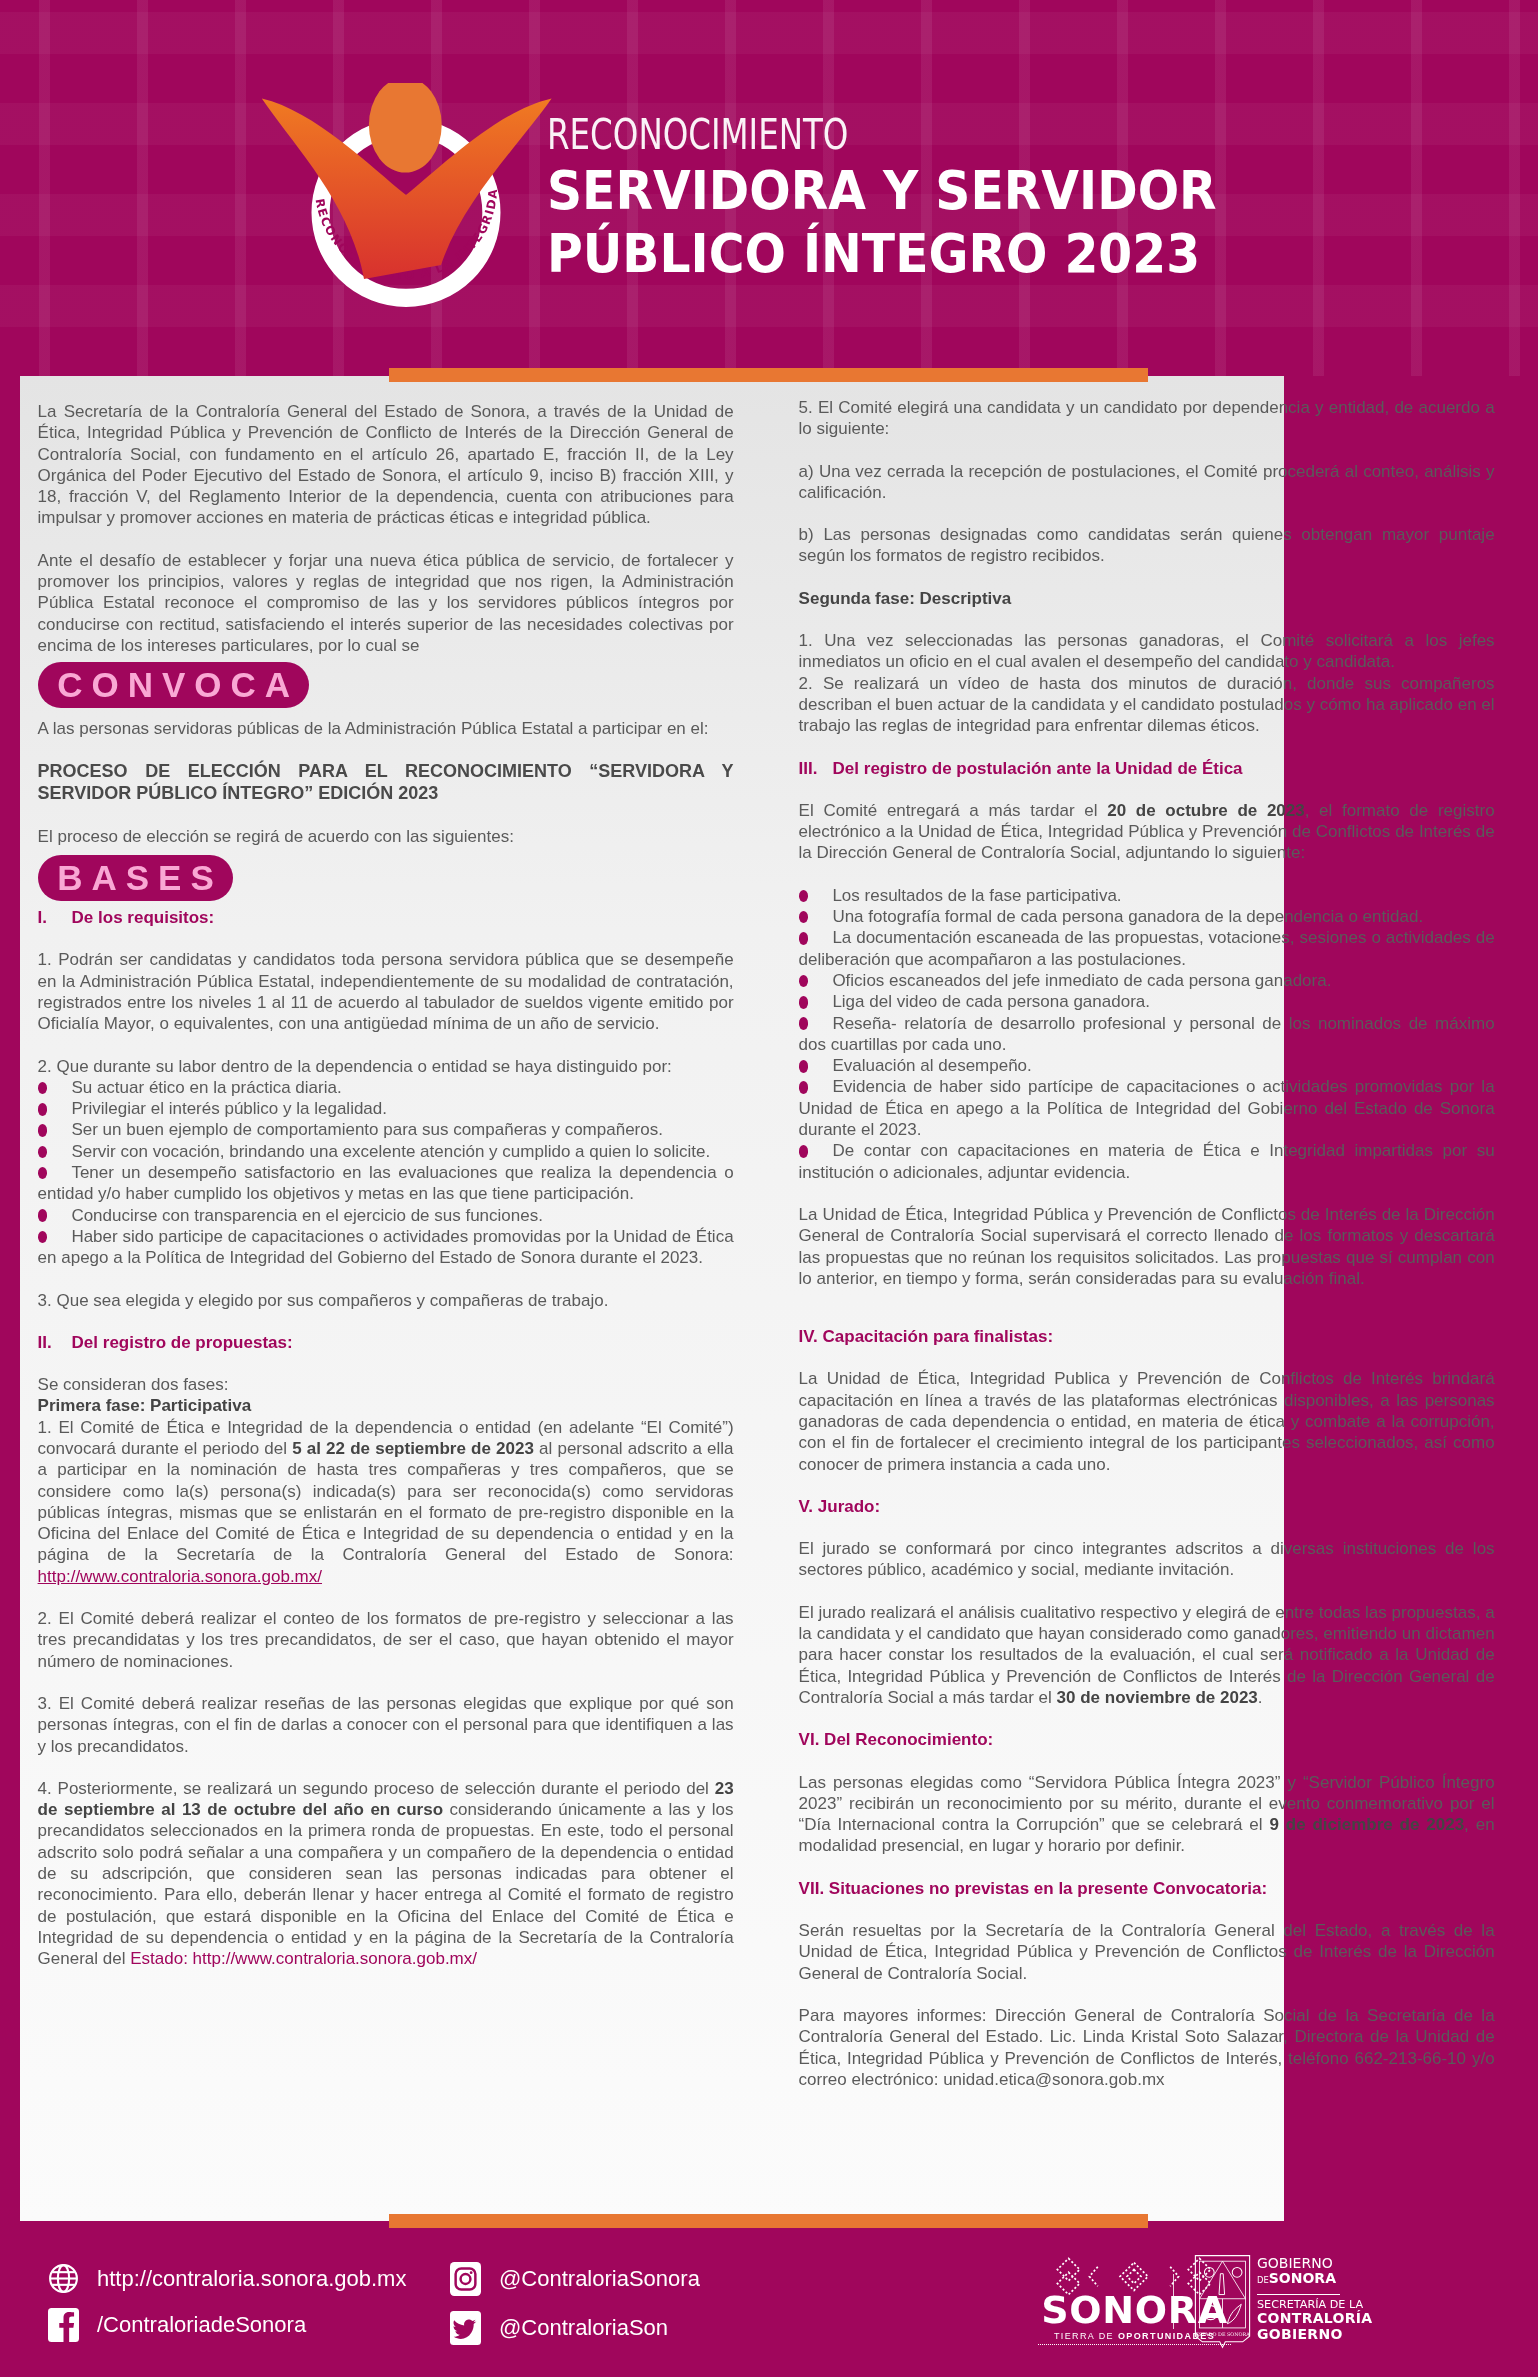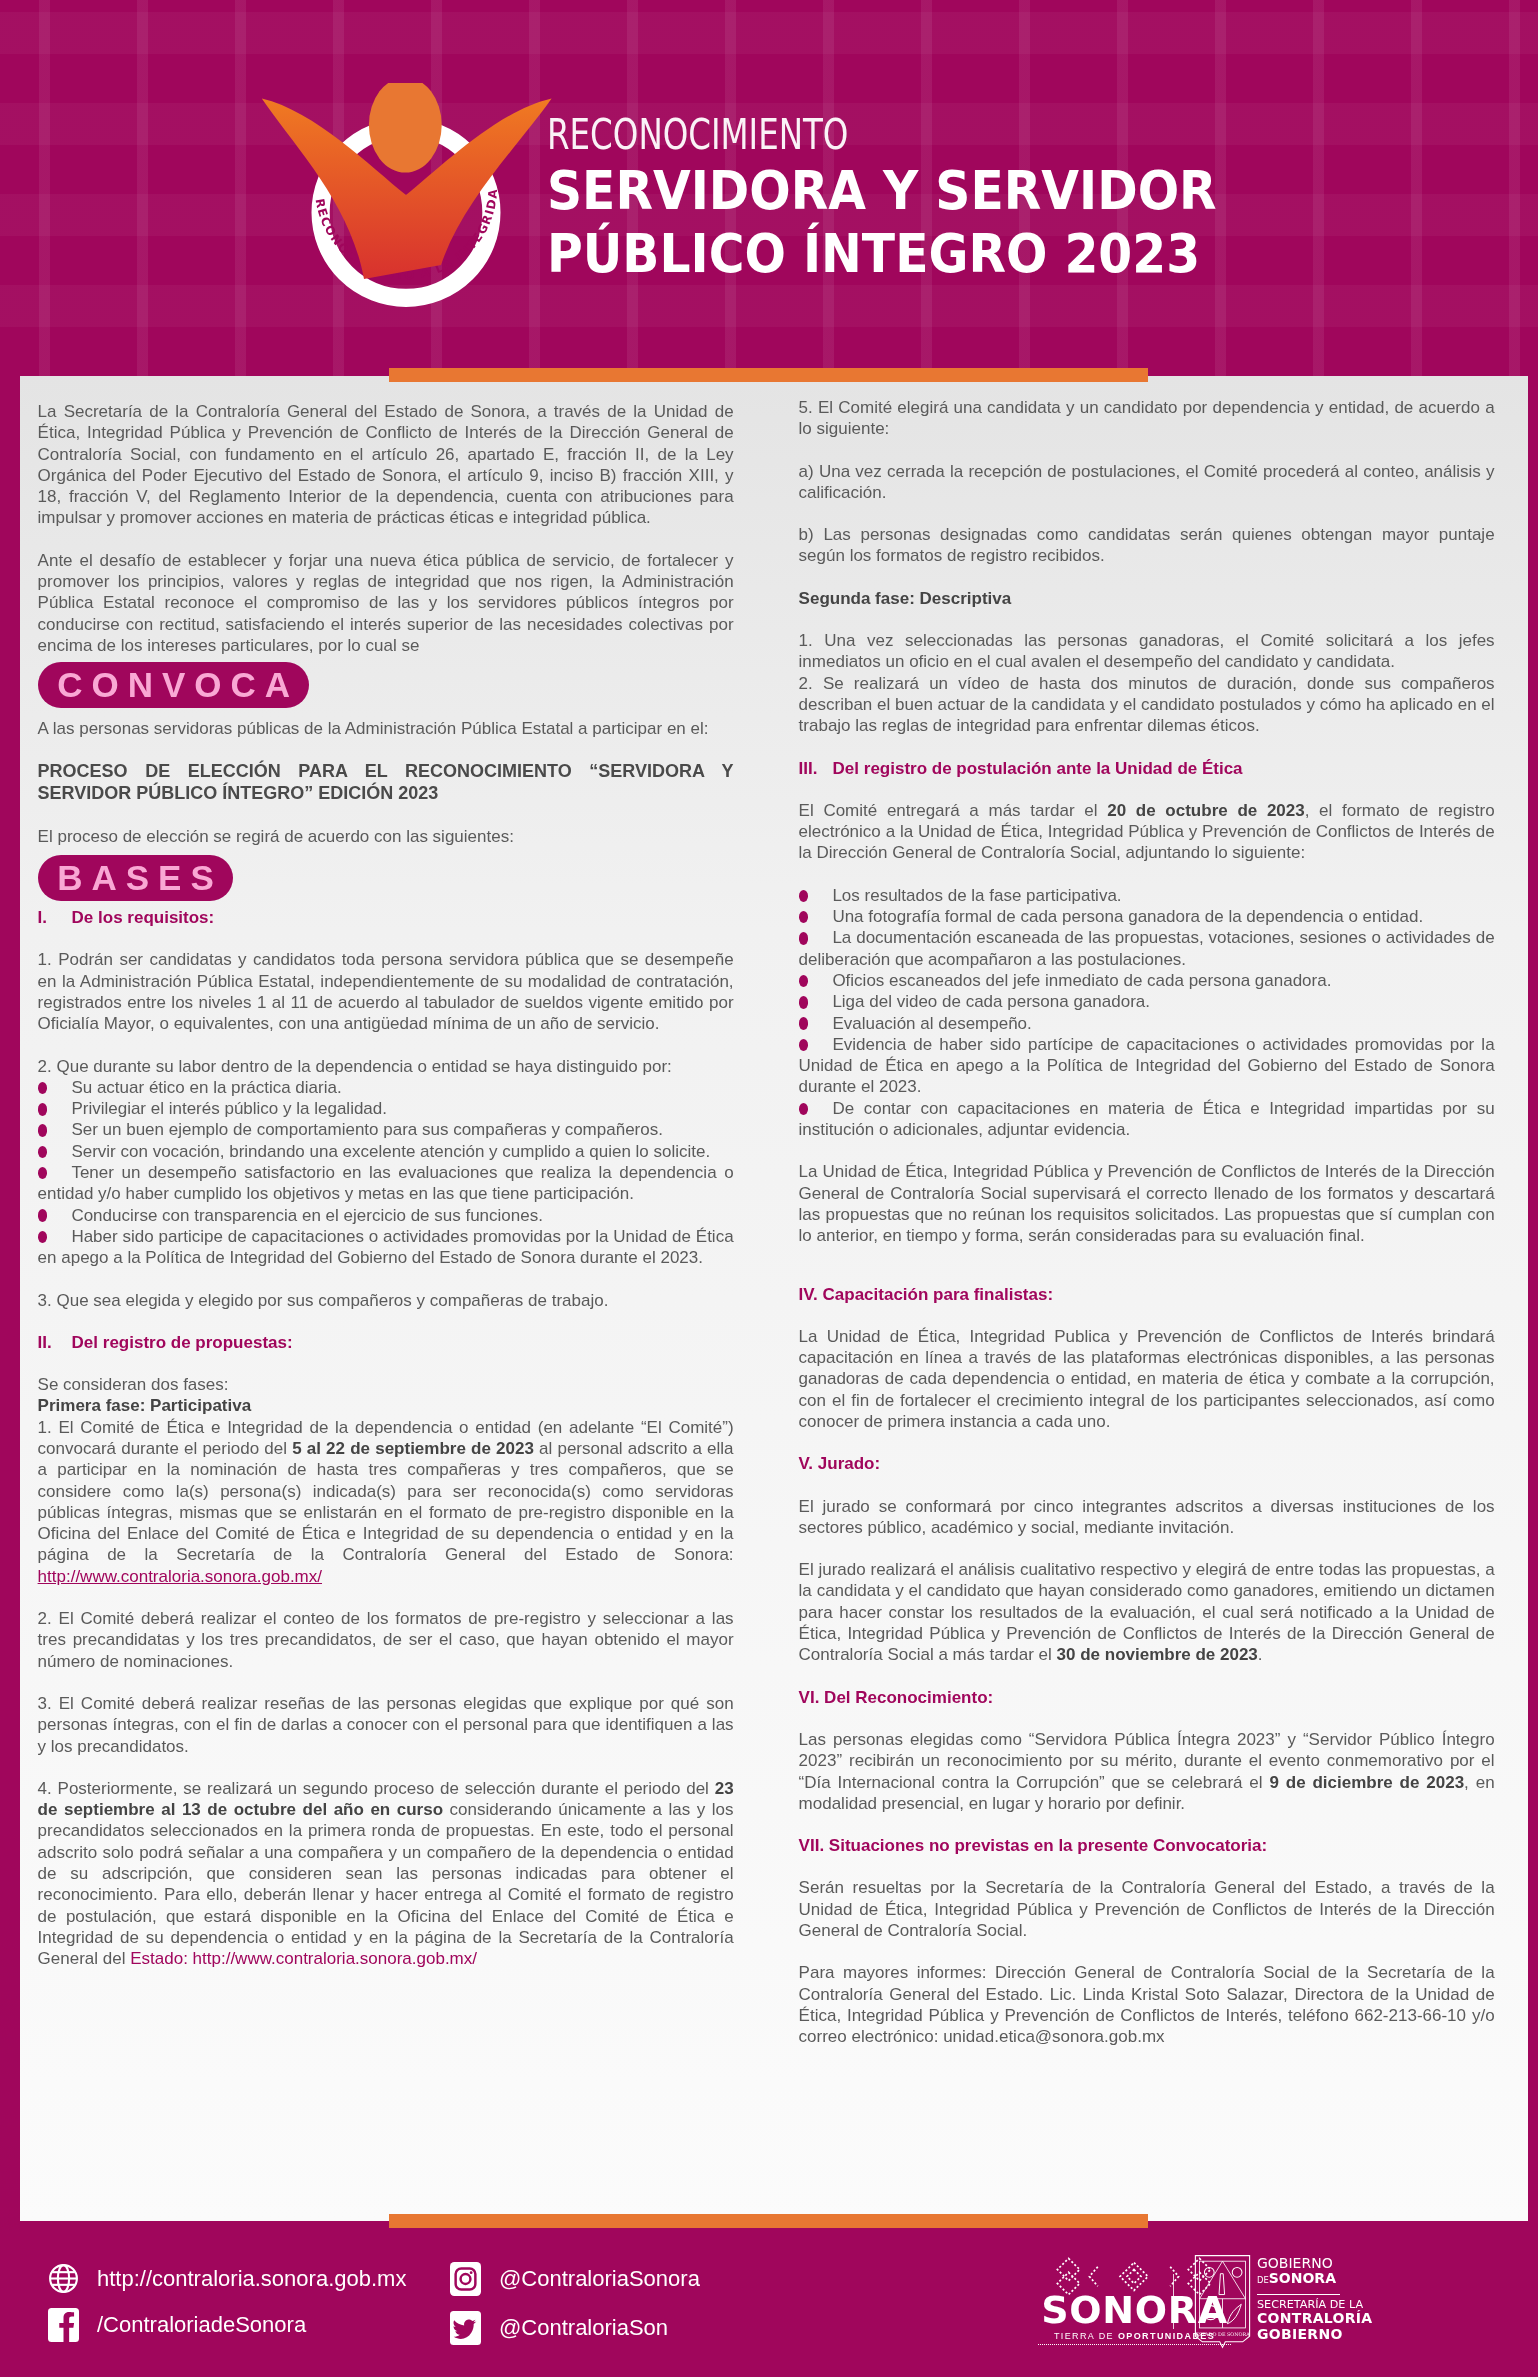--- a/index.html
+++ b/index.html
@@ -18,21 +18,21 @@
   .title-block { position: absolute; left: 547px; top: 110px; color: #fff; }
   .title-line1 { font-family: "DejaVu Sans", sans-serif; font-weight: 200; font-size: 42px; letter-spacing: 0px; line-height: 49px; font-stretch: condensed; transform: scaleX(0.86); transform-origin: left; -webkit-text-stroke: 0; font-weight: normal; opacity: 0.95; }
   .title-line2, .title-line3 { font-family: "DejaVu Sans", sans-serif; font-weight: bold; font-size: 53px; line-height: 63px; transform: scaleX(0.92); transform-origin: left; white-space: nowrap; }
 
   .orange-bar { position: absolute; background: #e87732; }
   .orange-top { left: 389px; top: 368px; width: 759px; height: 14px; }
   .orange-bottom { left: 389px; top: 2214px; width: 759px; height: 14px; }
 
   
   .content {
-    position: absolute; left: 19.6px; top: 376px; width: 1508px; height: 1847px;
+    position: absolute; left: 19.6px; top: 376px; width: 1264px; height: 1847px;
     background: linear-gradient(180deg, #e4e4e4 0%, #f1f1f1 30%, #f7f7f7 70%, #fbfbfb 100%);
     padding-left: 11px;
   }
   .col { position: absolute; top: 0; width: 696px; font-size: 17px; line-height: 21.3px; text-align: justify; color: #5a5a5a; }
   .col-left { left: 18px; }
   .col-right { left: 779px; }
   .col p { margin: 0; }
   .b { font-weight: bold; color: #444; }
   .section-title { color: #a0065c; font-weight: bold; font-size: 17px; }
   .section-title .num { display: inline-block; width: 34px; }
@@ -144,20 +144,21 @@
     <p class="section-title" style="margin-top:21px">
       <span class="num">III.</span><span>Del registro de postulación ante la Unidad de Ética</span>
     </p>
     <p style="margin-top:21px"><span>El Comité entregará a más tardar el </span><span class="b">20 de octubre de 2023</span><span>, el formato de registro electrónico a la Unidad de Ética, Integridad Pública y Prevención de Conflictos de Interés de la Dirección General de Contraloría Social, adjuntando lo siguiente:</span></p>
     <div style="margin-top:21px">
       <p class="bullet">Los resultados de la fase participativa.</p>
       <p class="bullet">Una fotografía formal de cada persona ganadora de la dependencia o entidad.</p>
       <p class="bullet">La documentación escaneada de las propuestas, votaciones, sesiones o actividades de deliberación que acompañaron a las postulaciones.</p>
       <p class="bullet">Oficios escaneados del jefe inmediato de cada persona ganadora.</p>
       <p class="bullet">Liga del video de cada persona ganadora.</p>
+      <p class="bullet">Reseña- relatoría de desarrollo profesional y personal de los nominados de máximo dos cuartillas por cada uno.</p>
       <p class="bullet">Evaluación al desempeño.</p>
       <p class="bullet">Evidencia de haber sido partícipe de capacitaciones o actividades promovidas por la Unidad de Ética en apego a la Política de Integridad del Gobierno del Estado de Sonora durante el 2023.</p>
       <p class="bullet">De contar con capacitaciones en materia de Ética e Integridad impartidas por su institución o adicionales, adjuntar evidencia.</p>
     </div>
     <p style="margin-top:21px">La Unidad de Ética, Integridad Pública y Prevención de Conflictos de Interés de la Dirección General de Contraloría Social supervisará el correcto llenado de los formatos y descartará las propuestas que no reúnan los requisitos solicitados. Las propuestas que sí cumplan con lo anterior, en tiempo y forma, serán consideradas para su evaluación final.</p>
 
     <p class="section-title" style="margin-top:37px">IV. Capacitación para finalistas:</p>
     <p style="margin-top:21px">La Unidad de Ética, Integridad Publica y Prevención de Conflictos de Interés brindará capacitación en línea a través de las plataformas electrónicas disponibles, a las personas ganadoras de cada dependencia o entidad, en materia de ética y combate a la corrupción, con el fin de fortalecer el crecimiento integral de los participantes seleccionados, así como conocer de primera instancia a cada uno.</p>
 
     <p class="section-title" style="margin-top:21px">V. Jurado:</p>

